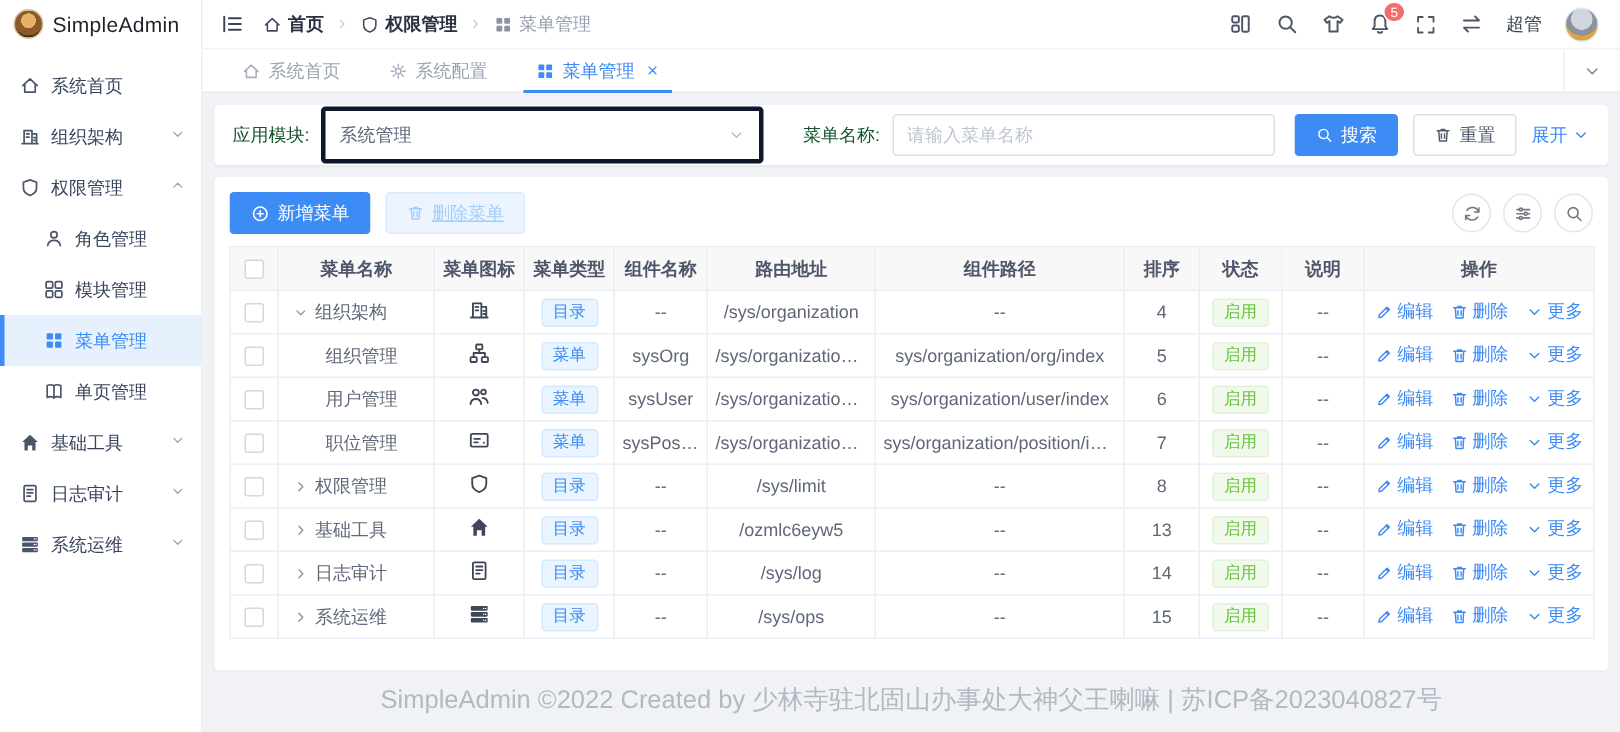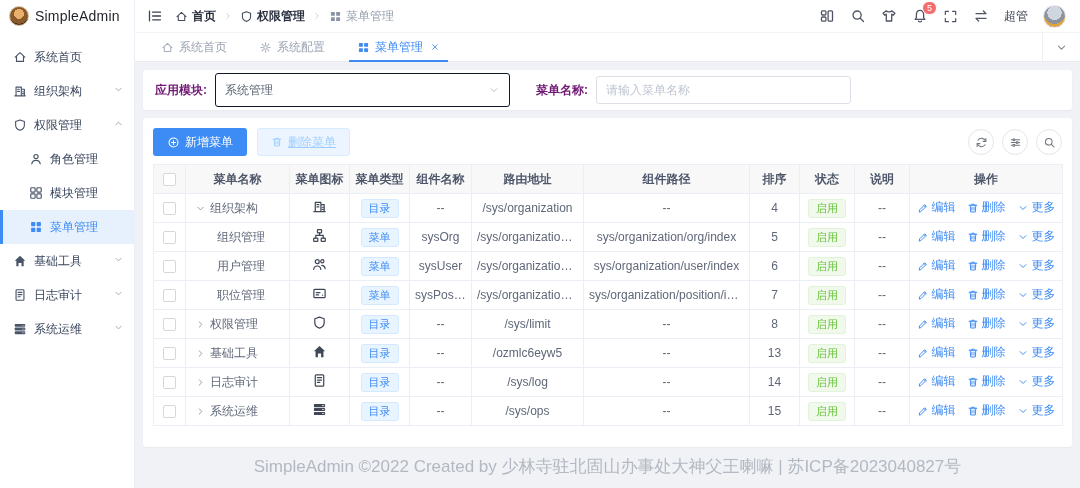--- a/index.html
+++ b/index.html
@@ -52,22 +52,22 @@
   .tab.active .i { color:#3d8bf5; }
   .tab.active::after { content:""; position:absolute; left:8px; right:8px; bottom:-1px; height:2px; background:#3d8bf5; }
   .tclose { display:inline-flex; margin-left:2px; color:#3d8bf5; cursor:pointer; }
   .tab-arrow { margin-left:auto; width:38px; border-left:1px solid #f0f0f0; display:flex; align-items:center; justify-content:center; color:#808695; cursor:pointer; }
 
   
   .content { flex:1; min-height:0; padding:8px; display:flex; flex-direction:column; gap:8px; }
   .card { background:#fff; border-radius:3px; box-shadow:0 1px 2px rgba(0,0,0,.04); }
 
   .filter-card { height:40px; flex-shrink:0; display:flex; align-items:center; gap:8px; padding:0 12px; }
-  .flabel { color:#701a75; flex-shrink:0;font-weight:bold; }
-  .select-box { width:295px; height:28px; border:1px solid #0f172a; border-radius:3px; background:#fff; display:flex; align-items:center;
+  .flabel { color:#14532d; flex-shrink:0; }
+  .select-box { width:295px; height:28px; border:3px solid #0f172a; border-radius:3px; background:#fff; display:flex; align-items:center;
     justify-content:space-between; padding:16px 9px; color:#5a6475; cursor:pointer; }
   .select-box .i { color:#b6bcc8; }
   .input-box { width:255px; height:28px; border:1px solid #dcdfe6; border-radius:3px; background:#fff; display:flex; align-items:center; padding:1px 9px; }
   .placeholder { color:#bfc6d1; }
   .filter-actions { margin-left:auto; display:flex; align-items:center; gap:10px; }
   .btn { height:28px; border-radius:3px; display:inline-flex; align-items:center; gap:5px; padding:0 13px; cursor:pointer; border:1px solid transparent; font-size:12px; }
   .btn-primary { background:#3d8bf5; color:#fff; }
   .btn-default { background:#fff; border-color:#dcdfe6; color:#515a6e; }
   .btn-disabled { background:#ecf5ff; border-color:#d9ecff; color:#a0cfff; cursor:not-allowed; }
   .link { color:#3d8bf5; display:inline-flex; align-items:center; gap:3px; cursor:pointer; white-space:nowrap; }
@@ -160,20 +160,29 @@
             <svg viewBox="0 0 16 16" width="14" height="14" fill="none" stroke="currentColor" stroke-width="1.3" stroke-linecap="round" stroke-linejoin="round">
               <g fill="currentColor" stroke="none">
                 <rect x="2.4" y="2.4" width="4.8" height="4.8" rx="0.8"></rect>
                 <rect x="8.8" y="2.4" width="4.8" height="4.8" rx="0.8"></rect>
                 <rect x="2.4" y="8.8" width="4.8" height="4.8" rx="0.8"></rect>
                 <rect x="8.8" y="8.8" width="4.8" height="4.8" rx="0.8"></rect>
               </g>
             </svg>
           </span>
           <span>菜单管理</span>
+        </div>
+        <div class="side-item child">
+          <span class="i">
+            <svg viewBox="0 0 16 16" width="14" height="14" fill="none" stroke="currentColor" stroke-width="1.3" stroke-linecap="round" stroke-linejoin="round">
+              <path d="M8 3.6C6.6 2.7 4.6 2.7 2.8 3.4v9.1c1.8-.7 3.8-.7 5.2.2 1.4-.9 3.4-.9 5.2-.2V3.4C11.4 2.7 9.4 2.7 8 3.6z"></path>
+              <path d="M8 3.6v9.3"></path>
+            </svg>
+          </span>
+          <span>单页管理</span>
         </div>
         <div class="side-item">
           <span class="i">
             <svg viewBox="0 0 16 16" width="14" height="14" fill="none" stroke="currentColor" stroke-width="1.3" stroke-linecap="round" stroke-linejoin="round">
               <path d="M8 2 14 7.6h-1.8V14H9.7v-3.8H6.3V14H3.8V7.6H2z" fill="currentColor" stroke="none"></path>
             </svg>
           </span>
           <span>基础工具</span>
           <span class="chev"><svg viewBox="0 0 16 16" width="11" height="11" fill="none" stroke="currentColor" stroke-width="1.3" stroke-linecap="round" stroke-linejoin="round">
               <path d="M4.2 6.2 8 10l3.8-3.8"></path>
@@ -360,20 +369,47 @@
           <span>系统管理</span>
           <span class="i">
               <svg viewBox="0 0 16 16" width="12" height="12" fill="none" stroke="currentColor" stroke-width="1.3" stroke-linecap="round" stroke-linejoin="round">
                 <path d="M4.2 6.2 8 10l3.8-3.8"></path>
               </svg>
             </span>
         </div>
         <span class="flabel" style="margin-left:18px;">菜单名称:</span>
         <div class="input-box">
           <span class="placeholder">请输入菜单名称</span>
+        </div>
+        <div class="filter-actions">
+          <button class="btn btn-primary">
+            <span class="i">
+                <svg viewBox="0 0 16 16" width="12" height="12" fill="none" stroke="currentColor" stroke-width="1.3" stroke-linecap="round" stroke-linejoin="round">
+                  <circle cx="7.1" cy="7.1" r="4.1"></circle>
+                  <path d="M10.3 10.3 13.5 13.5"></path>
+                </svg>
+              </span>
+            <span>搜索</span>
+          </button>
+          <button class="btn btn-default">
+            <span class="i">
+                <svg viewBox="0 0 16 16" width="12" height="12" fill="none" stroke="currentColor" stroke-width="1.3" stroke-linecap="round" stroke-linejoin="round">
+                  <path d="M2.8 4.3h10.4M6.3 4.3V3h3.4v1.3M4.3 4.3l.6 9h6.2l.6-9M6.6 6.8v4M9.4 6.8v4"></path>
+                </svg>
+              </span>
+            <span>重置</span>
+          </button>
+          <span class="link">
+            <span>展开</span>
+            <span class="i">
+                <svg viewBox="0 0 16 16" width="12" height="12" fill="none" stroke="currentColor" stroke-width="1.3" stroke-linecap="round" stroke-linejoin="round">
+                  <path d="M4.2 6.2 8 10l3.8-3.8"></path>
+                </svg>
+              </span>
+          </span>
         </div>
       </div>
 
       <div class="card table-card">
         <div class="toolbar">
           <button class="btn btn-primary">
             <span class="i">
                 <svg viewBox="0 0 16 16" width="13" height="13" fill="none" stroke="currentColor" stroke-width="1.3" stroke-linecap="round" stroke-linejoin="round">
                   <circle cx="8" cy="8" r="5.5"></circle>
                   <path d="M8 5.6v4.8M5.6 8h4.8"></path>

